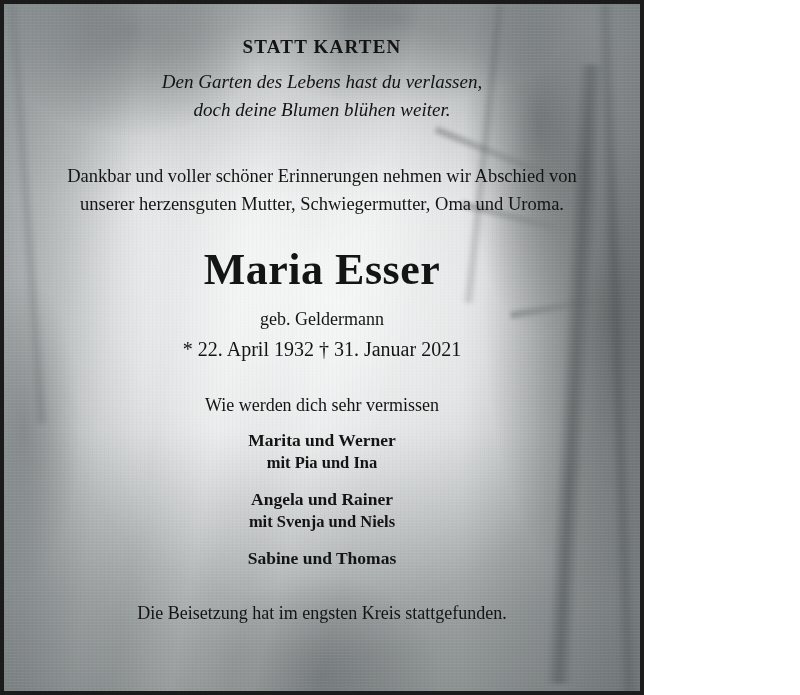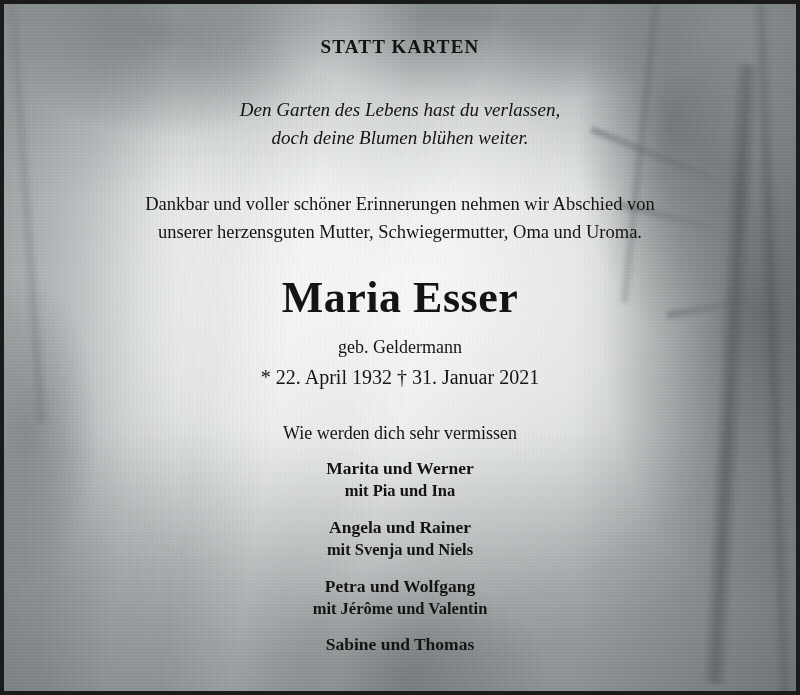--- a/index.html
+++ b/index.html
@@ -9,21 +9,21 @@
   body {
     width: 800px;
     height: 695px;
     font-family: "Liberation Serif", serif;
     background: #ffffff;
     overflow: hidden;
   }
 
   #obituary {
     position: relative;
-    width: 800px;
+    width: 644px;
     height: 695px;
     box-sizing: border-box;
     border: 4px solid #1b1b1b;
     overflow: hidden;
     background: #d8dadb;
   }
 
   
   .bg-layer {
     position: absolute;
@@ -98,21 +98,21 @@
     font-weight: bold;
     font-size: 19px;
     letter-spacing: 1.2px;
     margin-top: 8px;
   }
 
   .verse {
     font-style: italic;
     font-size: 19px;
     line-height: 1.45;
-    margin-top: 38px;
+    margin-top: 10px;
   }
   .verse div { white-space: nowrap; }
 
   .intro {
     font-size: 18.5px;
     line-height: 1.5;
     margin-top: 40px;
   }
   .intro div { white-space: nowrap; }
 
@@ -202,24 +202,20 @@
       <div class="family-group">
         <div>Marita und Werner</div>
         <div class="sub">mit Pia und Ina</div>
       </div>
 
       <div class="family-group">
         <div>Angela und Rainer</div>
         <div class="sub">mit Svenja und Niels</div>
       </div>
 
-      <div class="family-group">
-        <div>Petra und Wolfgang</div>
-        <div class="sub">mit Jérôme und Valentin</div>
-      </div>
 
       <div class="family-group">
         <div>Sabine und Thomas</div>
       </div>
 
     </div>
 
     <div class="footer">
       <div>Die Beisetzung hat im engsten Kreis stattgefunden.</div>
     </div>

